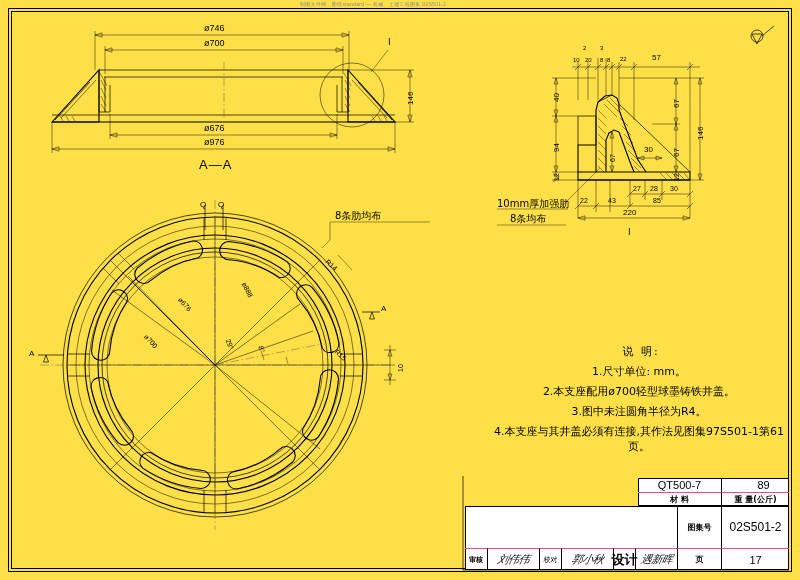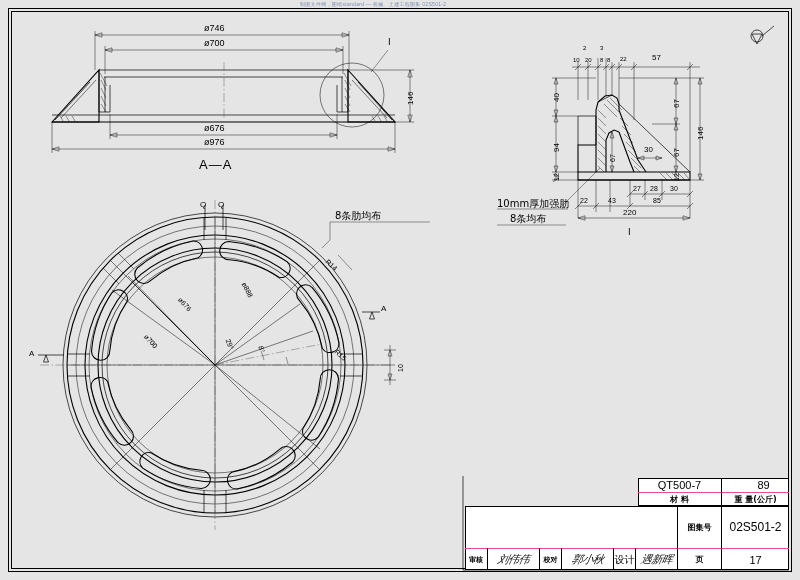--- a/index.html
+++ b/index.html
@@ -1,18 +1,18 @@
 <!DOCTYPE html>
 <html><head>
 <meta charset="utf-8">
 <style>
   html,body{margin:0;padding:0;background:#ffffff;}
   body{width:800px;height:580px;overflow:hidden;
        font-family:"Liberation Sans","DejaVu Sans",sans-serif;color:#000;}
-  #sheet{position:relative;width:800px;height:580px;background:#e5e5e5;}
+  #sheet{position:relative;width:800px;height:580px;background:#fde047;}
 
   .wm{position:absolute;top:1px;left:300px;width:300px;height:10px;
       font-size:5px;color:#6a7ea8;letter-spacing:.3px;white-space:nowrap;opacity:.85;}
 
   .border-outer{position:absolute;left:8px;top:8px;width:784px;height:564px;
       border:1px solid #000;box-sizing:border-box;}
   .border-inner{position:absolute;left:11px;top:11px;width:778px;height:558px;
       border:1px solid #000;box-sizing:border-box;}
 
   .lbl{position:absolute;font-size:9px;line-height:1;white-space:nowrap;}
@@ -379,20 +379,27 @@
 
   <div class="lbl xs rotdim" style="left:182px;top:296px;transform:rotate(47deg);">ø676</div>
   <div class="lbl xs rotdim" style="left:148px;top:333px;transform:rotate(47deg);">ø700</div>
   <div class="lbl xs rotdim" style="left:247px;top:281px;transform:rotate(64deg);">ø888</div>
   <div class="lbl xs rotdim" style="left:329px;top:258px;transform:rotate(42deg);">R14</div>
   <div class="lbl xs rotdim" style="left:338px;top:348px;transform:rotate(42deg);">R15</div>
   <div class="lbl xs rotdim" style="left:231px;top:338px;transform:rotate(68deg);">29°</div>
   <div class="lbl xs rotdim" style="left:264px;top:345px;transform:rotate(72deg);">8°</div>
   <div class="lbl xs rot90" style="left:397px;top:372px;">10</div>
 
+  <div style="position:absolute;left:489px;top:344px;width:300px;">
+    <div class="cn" style="font-size:11px;margin-left:4px;letter-spacing:2px;">说 明:</div>
+    <div class="cn" style="font-size:11px;margin-top:5px;">1.尺寸单位: mm。</div>
+    <div class="cn" style="font-size:11px;margin-top:5px;">2.本支座配用ø700轻型球墨铸铁井盖。</div>
+    <div class="cn" style="font-size:11px;margin-top:5px;">3.图中未注圆角半径为R4。</div>
+    <div class="cn" style="font-size:11px;margin-top:5px;">4.本支座与其井盖必须有连接,其作法见图集97S501-1第61页。</div>
+  </div>
 
   <div style="position:absolute;left:748px;top:26px;width:40px;height:30px;">
     <svg viewBox="0 0 40 30" style="position:absolute;left:0;top:0;width:40px;height:30px;">
       <path class="ln" d="M4 8 L14 8 L9 18 Z" fill="none"></path>
       <circle class="ln" cx="9" cy="10" r="6" fill="none"></circle>
       <path class="ln" d="M14 10 L26 0"></path>
     </svg>
   </div>
 
   <div style="position:absolute;left:638px;top:478px;width:151px;height:28px;">
@@ -406,25 +413,25 @@
   <div style="position:absolute;left:465px;top:506px;width:324px;height:64px;">
     <div class="tb" style="left:0;top:0;width:324px;height:64px;"></div>
 
     <div class="tb-c bl cn" style="left:212px;top:0;width:44px;height:42px;font-size:8px;font-weight:bold;">图集号</div>
     <div class="tb-c bl" style="left:256px;top:0;width:68px;height:42px;font-size:12px;">02S501-2</div>
 
     <div class="tb-c bt cn" style="left:0;top:42px;width:22px;height:22px;font-size:7px;font-weight:bold;">审核</div>
     <div class="tb-c bt bl" style="left:22px;top:42px;width:52px;height:22px;">
       <span class="sig">刘伟伟</span>
     </div>
-    <div class="tb-c bt bl cn" style="left:74px;top:42px;width:22px;height:22px;font-size:7px;font-weight:bold;">校对</div>
+    <div class="tb-c bt bl cn" style="left:74px;top:42px;width:22px;height:22px;font-size:7px;font-weight:normal;">校对</div>
     <div class="tb-c bt bl" style="left:96px;top:42px;width:52px;height:22px;">
       <span class="sig">郭小秋</span>
     </div>
-    <div class="tb-c bt bl cn" style="left:148px;top:42px;width:22px;height:22px;font-size:10px;font-weight:normal;">设计</div>
+    <div class="tb-c bt bl cn" style="left:148px;top:42px;width:22px;height:22px;font-size:13px;font-weight:bold;">设计</div>
     <div class="tb-c bt bl" style="left:170px;top:42px;width:42px;height:22px;">
       <span class="sig">遇新晖</span>
     </div>
     <div class="tb-c bt bl cn" style="left:212px;top:42px;width:44px;height:22px;font-size:8px;font-weight:bold;">页</div>
     <div class="tb-c bt bl" style="left:256px;top:42px;width:68px;height:22px;font-size:11px;">17</div>
   </div>
 
 </div>
 
 </body></html>

